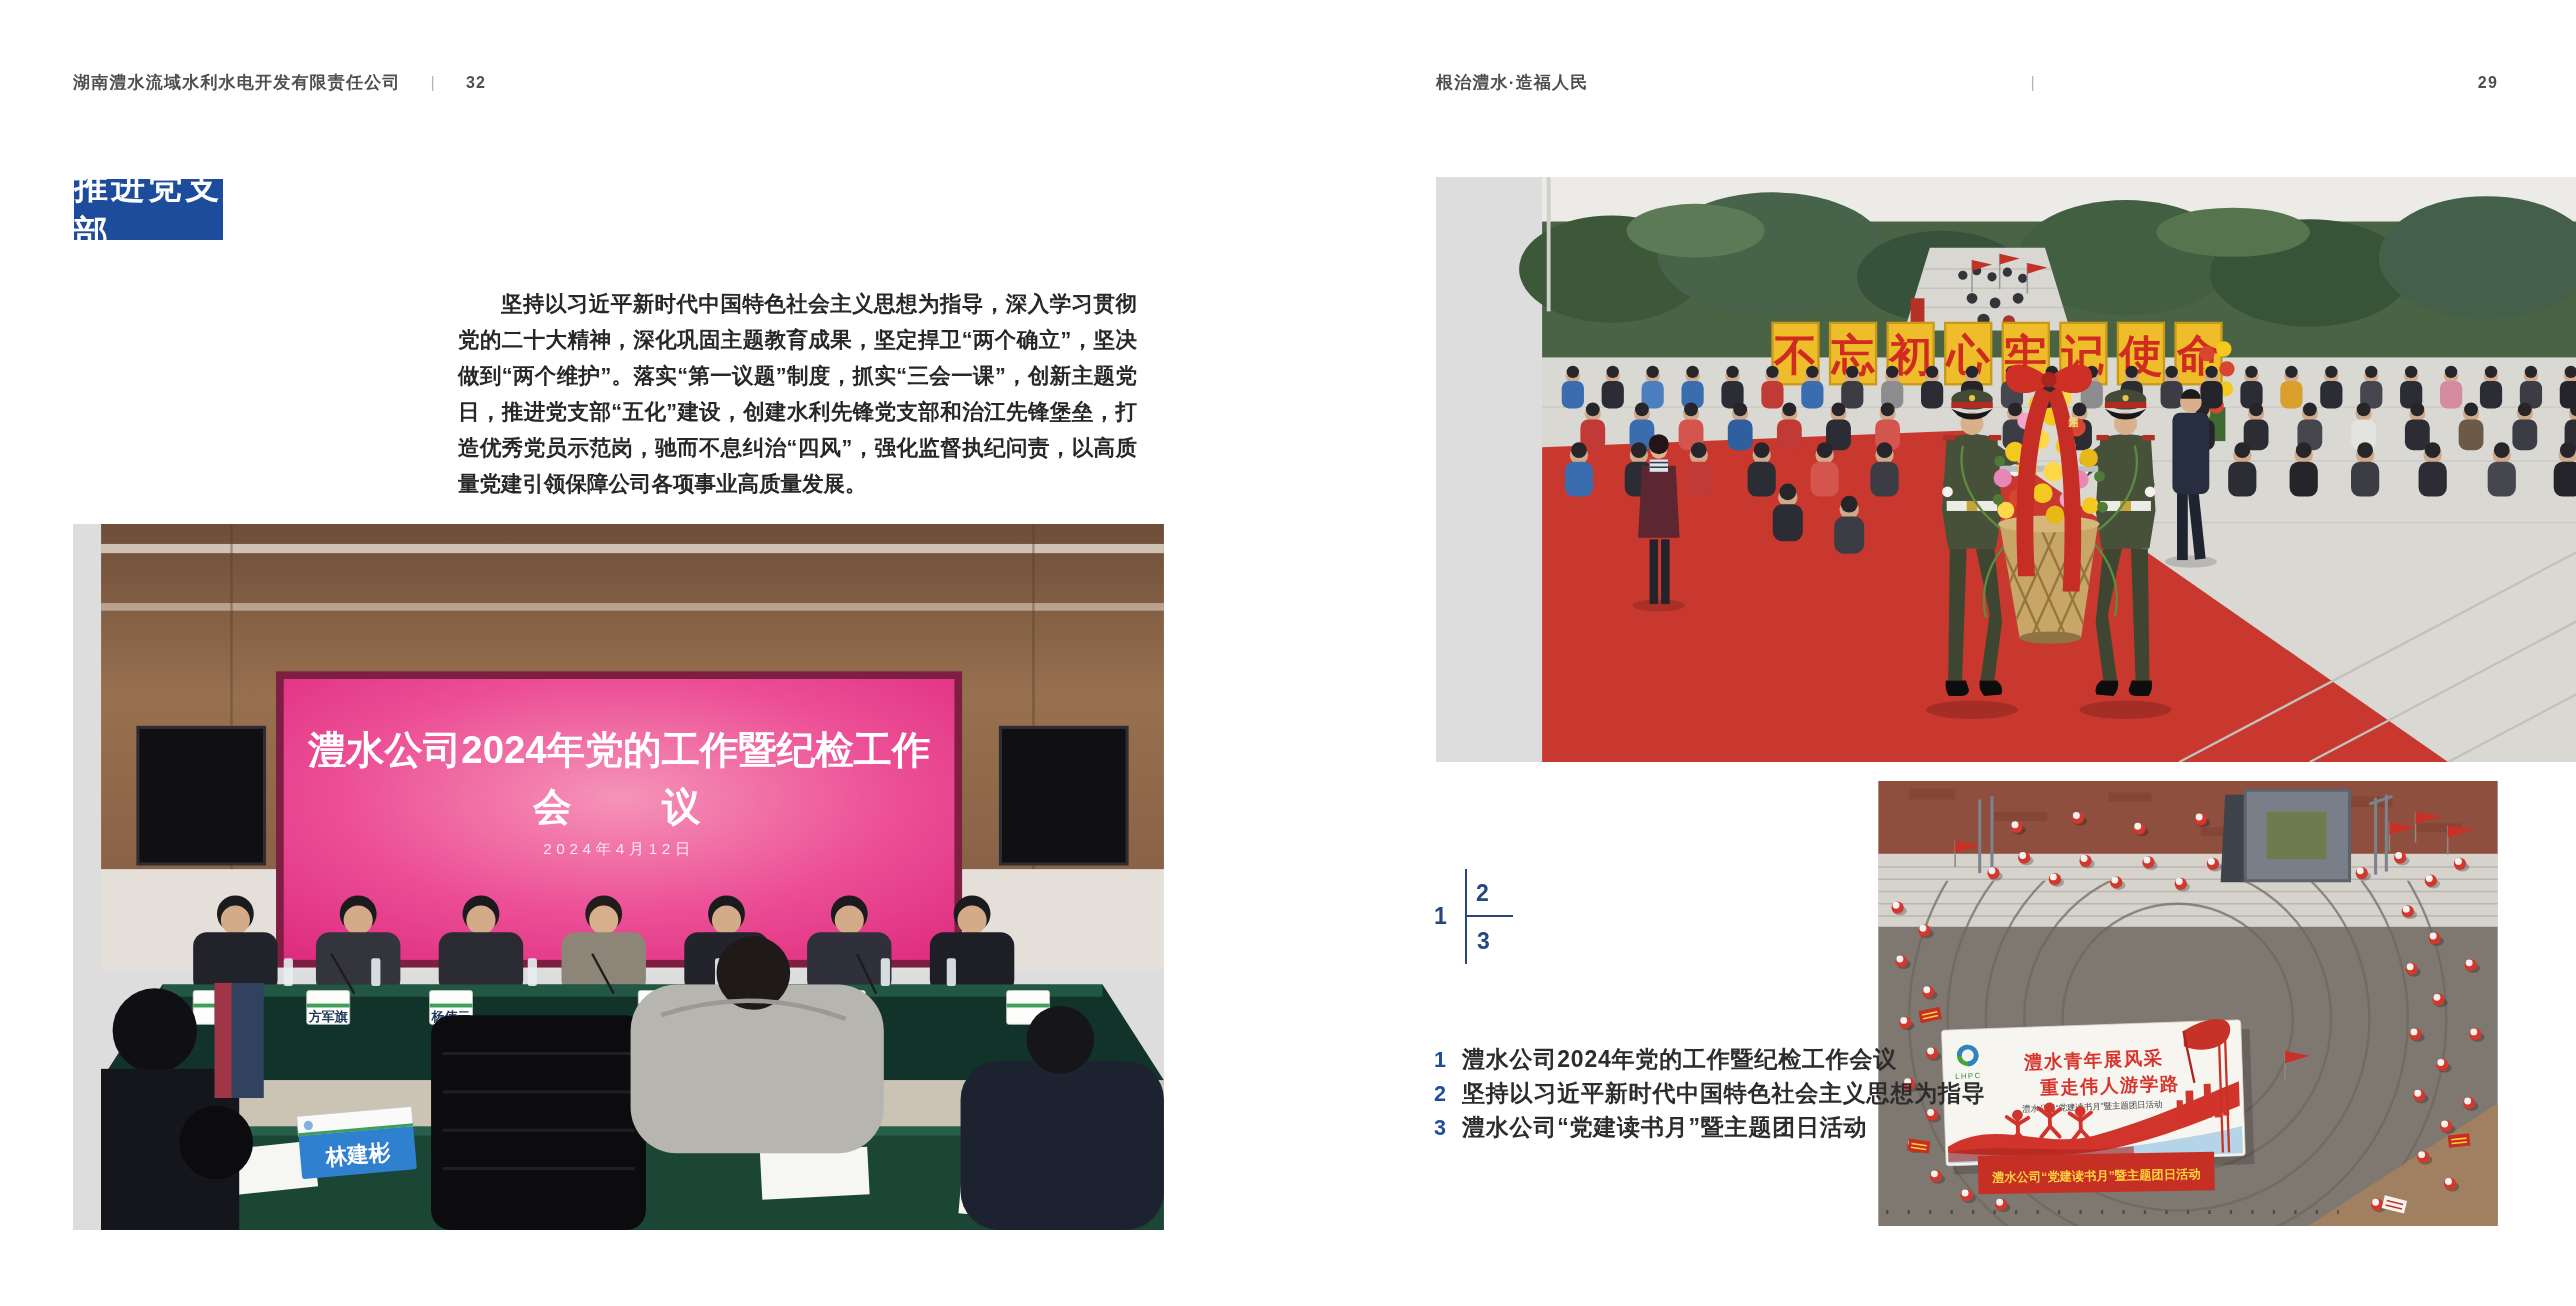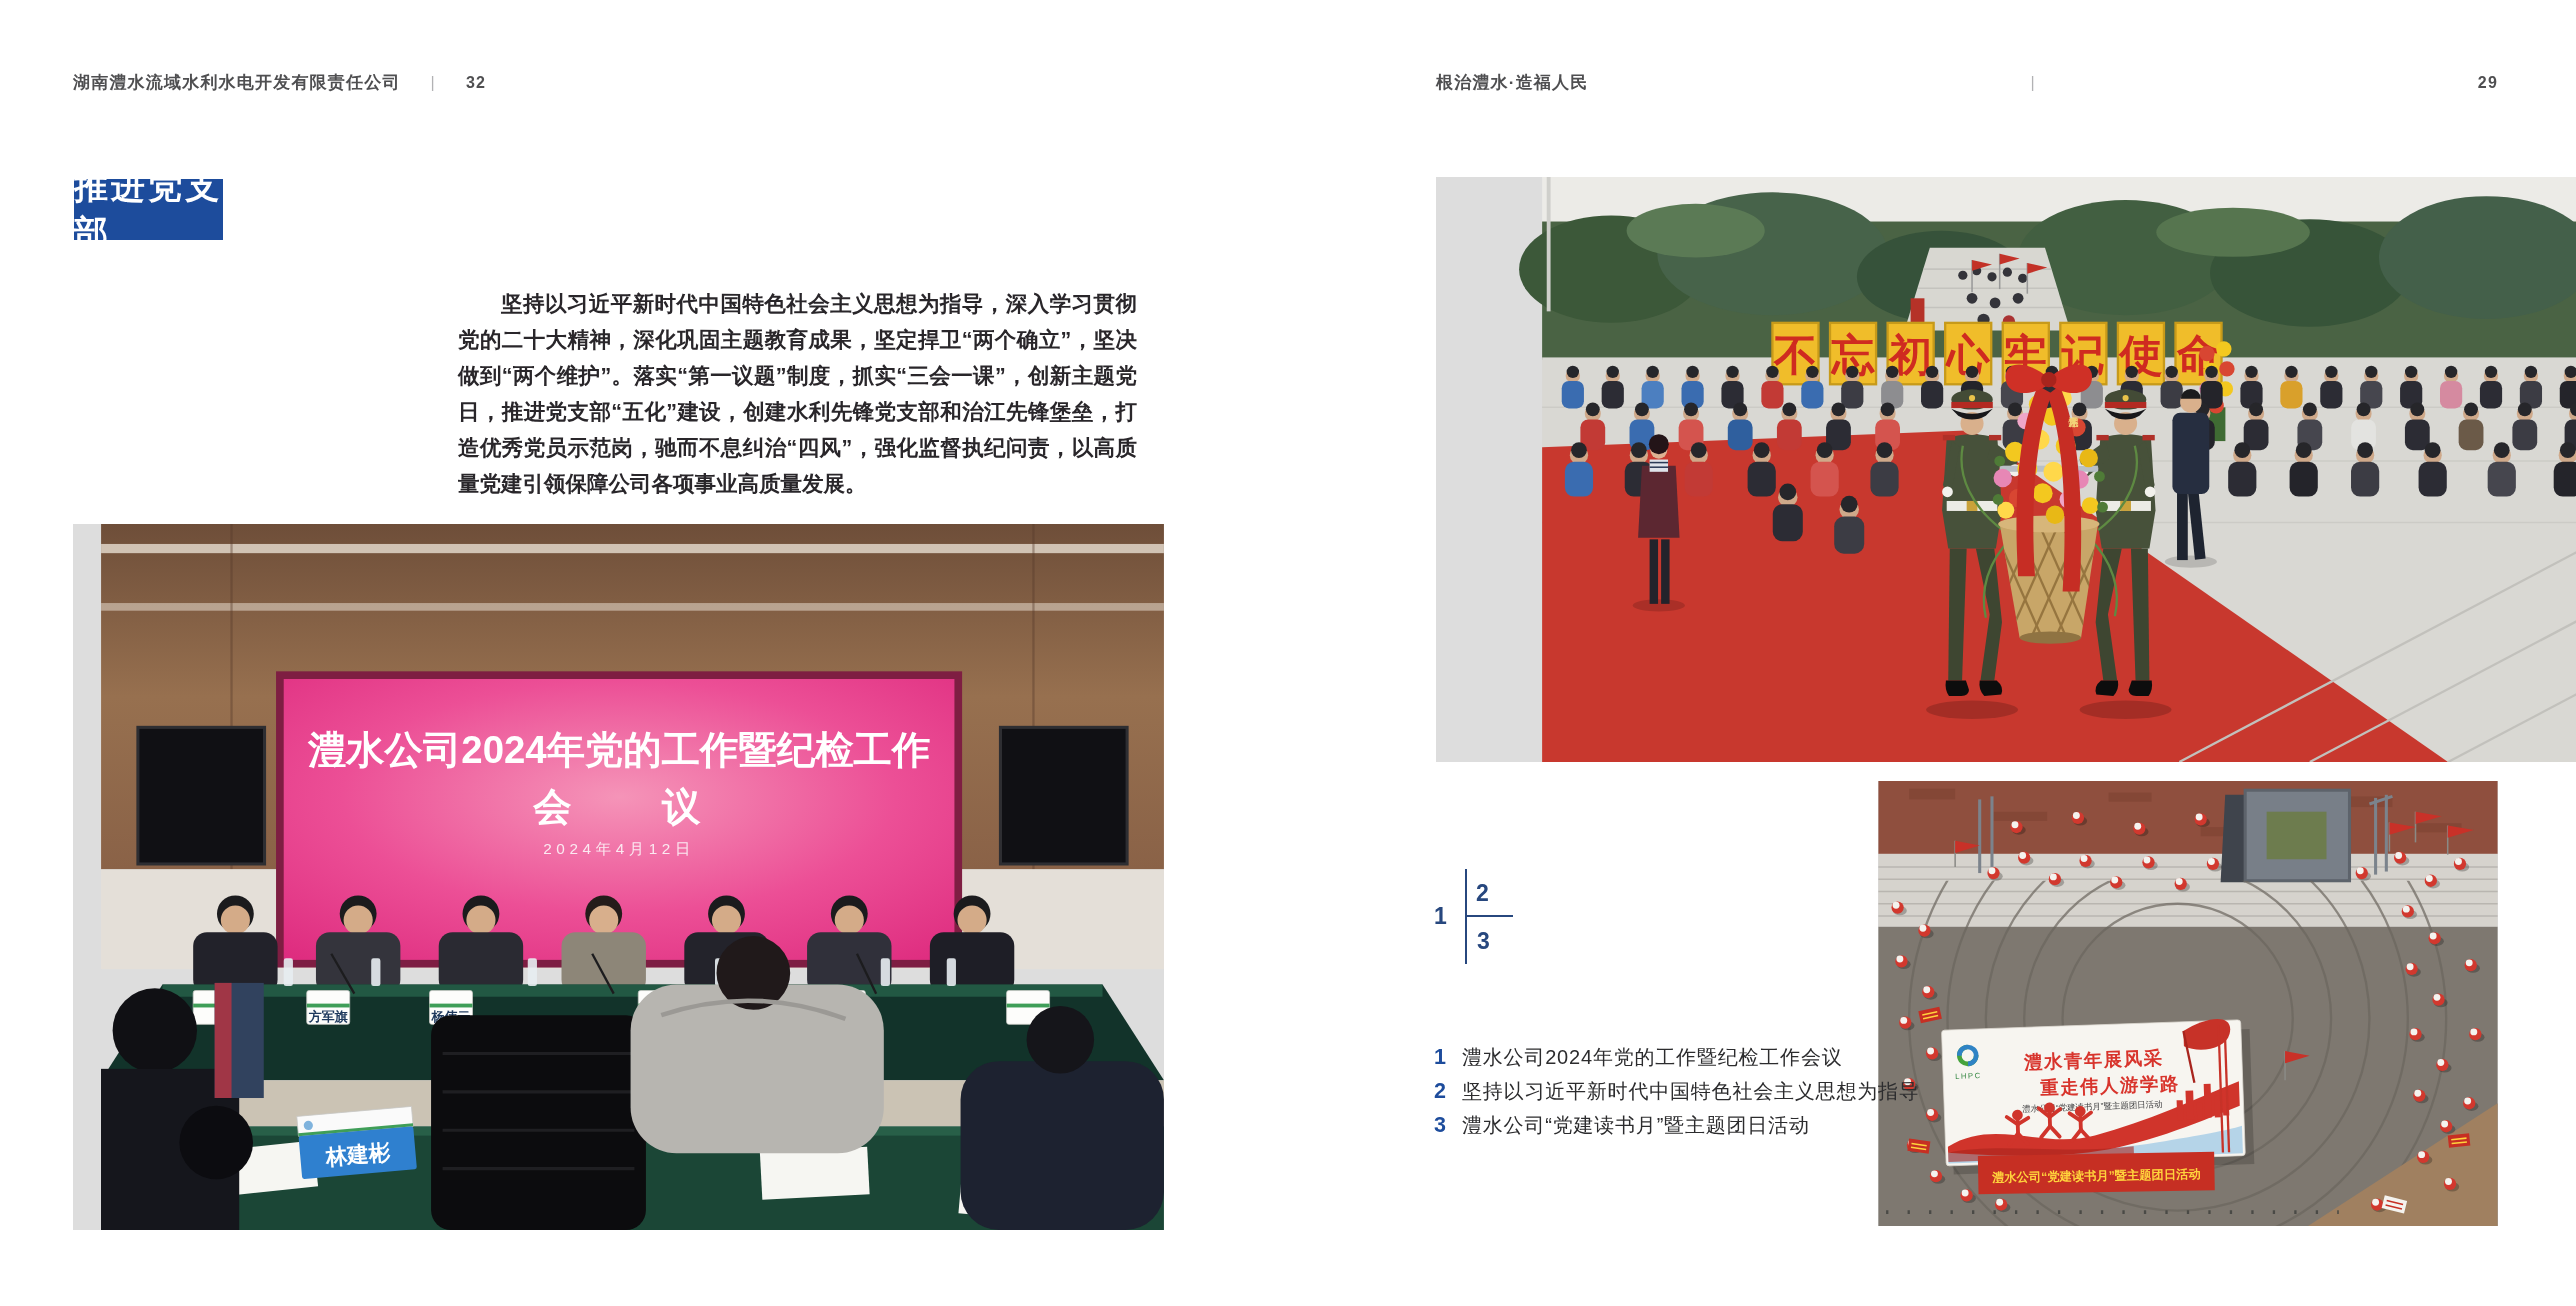--- a/index.html
+++ b/index.html
@@ -23,21 +23,21 @@
   #photo-memorial{left:1436px;top:177px;width:1274px;height:585px;}
   #photo-youth{left:1878px;top:781px;width:620px;height:445px;}
   .figkey{position:absolute;left:1428px;top:864px;width:100px;height:114px;color:#27477e;}
   .figkey .n{position:absolute;font-size:23px;font-weight:bold;line-height:1;}
   .fk1{left:6.1px;top:41px;} .fk2{left:48px;top:18.4px;} .fk3{left:49px;top:66px;}
   .fkv{position:absolute;left:37px;top:5.4px;width:1.5px;height:95px;background:#27477e;}
   .fkh{position:absolute;left:37px;top:51px;width:48px;height:1.5px;background:#27477e;}
   .captions{position:absolute;left:1434px;top:1044px;margin:0;padding:0;list-style:none;}
   .captions li{display:flex;align-items:baseline;height:34px;}
   .cnum{color:#1d4c9c;font-weight:bold;font-size:21.5px;width:28px;flex:none;}
-  .ctext{font-size:20px;color:#2c2c2e;font-weight:400;letter-spacing:0.8px;}
+  .ctext{font-size:23px;color:#2c2c2e;font-weight:700;letter-spacing:0.8px;}
 </style>
 </head>
 <body>
 
 <div id="canvas">
 
   <div class="hdr hdr-left">
     <span>湖南澧水流域水利水电开发有限责任公司</span>
     <span class="sep">|</span>
     <span class="pg">32</span>

